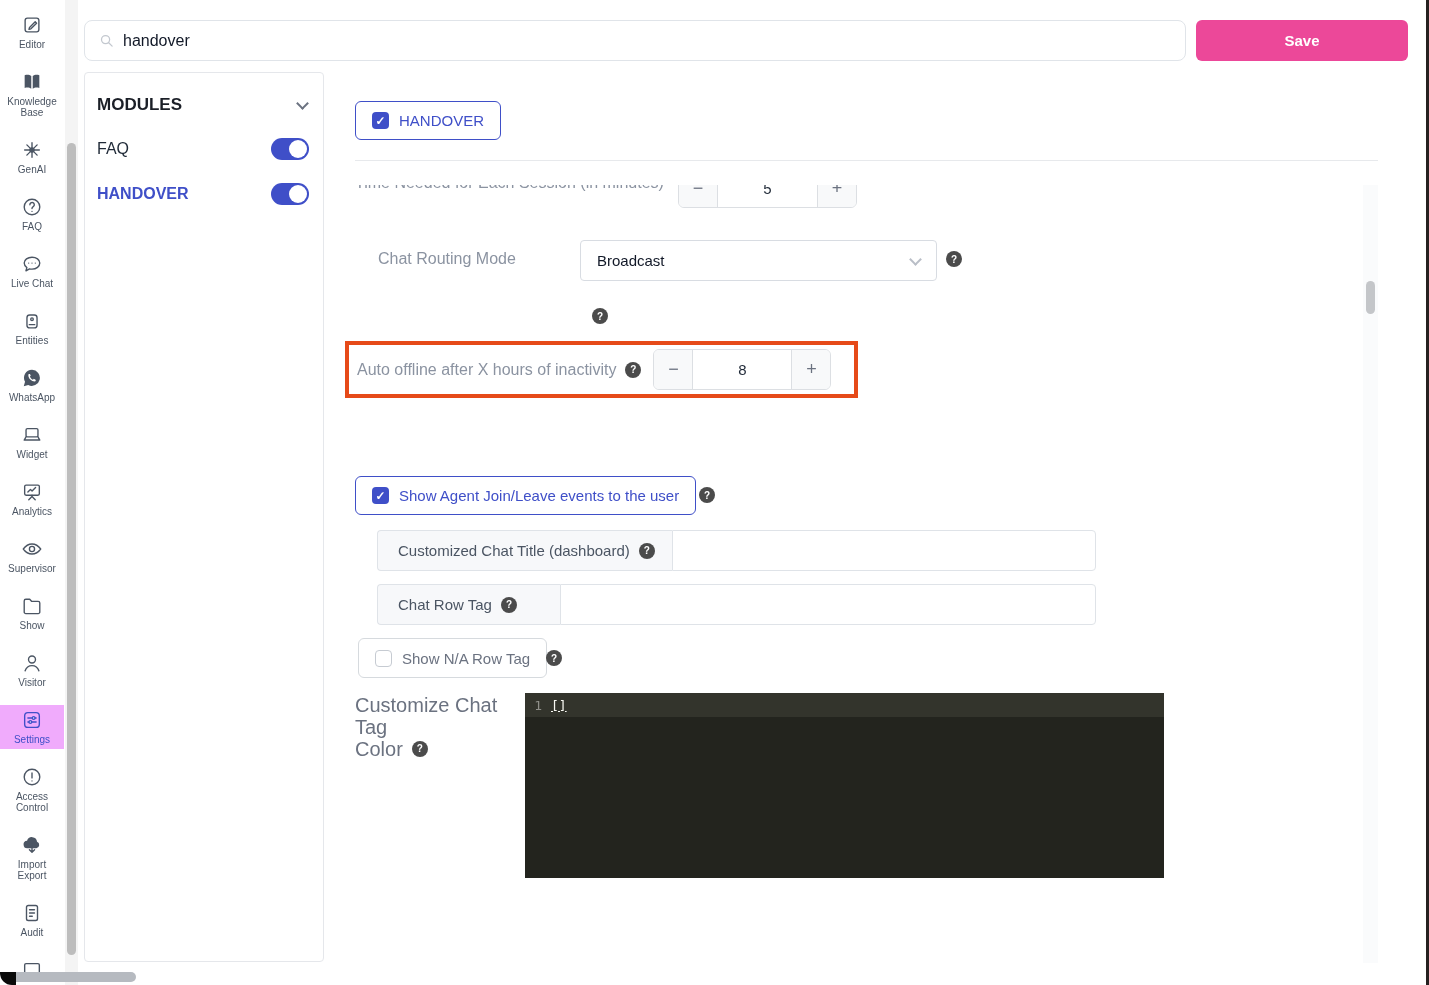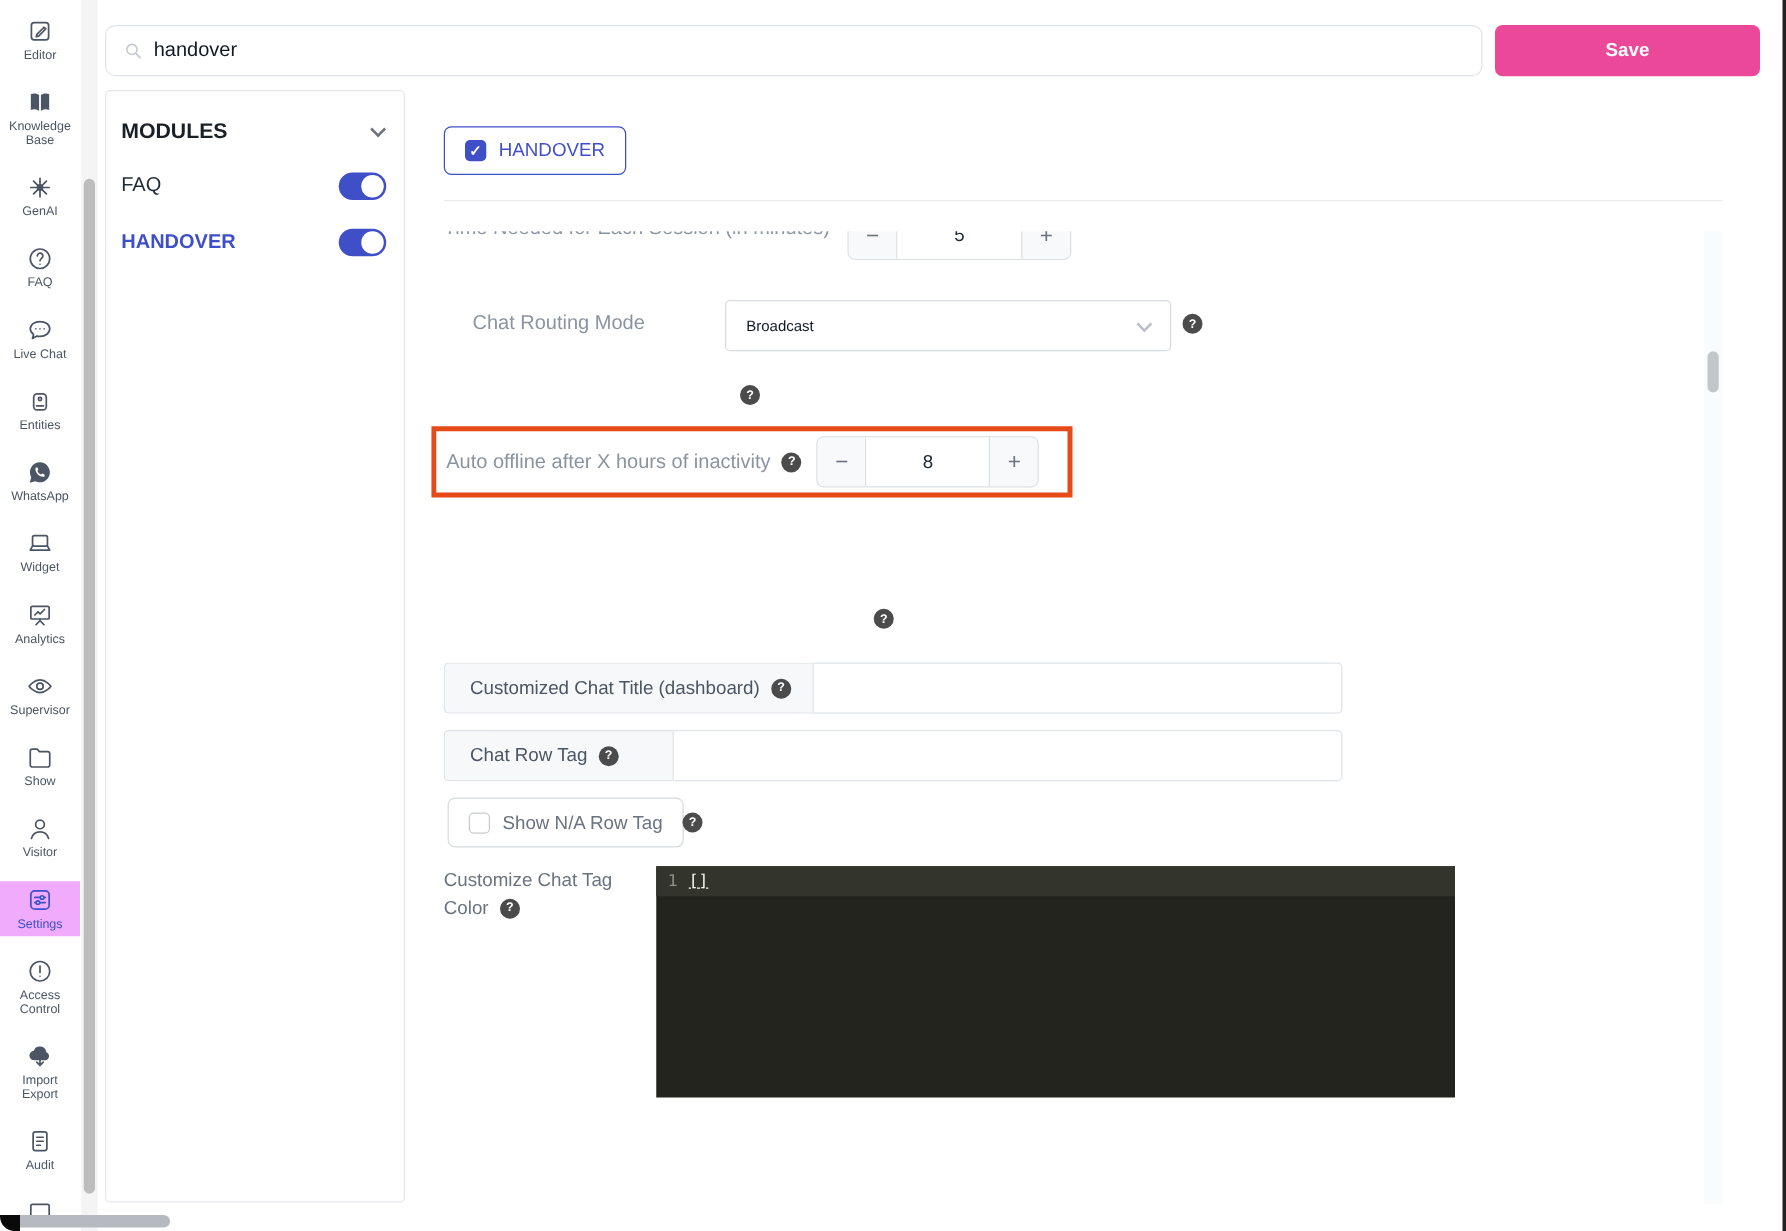--- a/index.html
+++ b/index.html
@@ -76,34 +76,34 @@
   .stepper { display:flex; border:1px solid #dcdfe3; border-radius:6px; overflow:hidden; background:#fff; }
   .step-btn { width:39px; display:flex; align-items:center; justify-content:center;
               background:#f8f9fa; color:#6b7280; font-size:18px; cursor:pointer; }
   .step-btn.minus { border-right:1px solid #dcdfe3; }
   .step-btn.plus { border-left:1px solid #dcdfe3; }
   .step-val { flex:1; display:flex; align-items:center; justify-content:center;
               font-size:15px; color:#1f2937; background:#fff; }
 
   .select { border:1px solid #d8dce2; border-radius:4px; background:#fff;
             display:flex; align-items:center; padding:0 16px; cursor:pointer; }
-  .select .sval { font-size:12px; color:#111827; flex:1; }
+  .select .sval { font-size:15px; color:#111827; flex:1; }
   .select .chev { border-color:#b9bec7; margin-top:-3px; }
 
   .hl-box { border:4px solid #e64a19; display:flex; align-items:center; padding-left:8px; }
 
-  .igroup { display:flex; }
+  .igroup { display:flex;margin-left:22px; }
   .igroup .iaddon { background:#f7f8fa; border:1px solid #dfe3e8; border-right:none;
                     border-radius:4px 0 0 4px; display:flex; align-items:center; gap:9px; padding-left:20px; }
   .igroup .iaddon .albl { font-size:15px; color:#4b5563; white-space:nowrap; }
   .igroup .ifield { flex:1; border:1px solid #dfe3e8; border-radius:0 4px 4px 0;
                     background:#fff; font-size:15px; color:#111827; padding:0 12px;
                     font-family:inherit; outline:none; }
 
-  .tag-label { font-size:15px; color:#6b7280; line-height:22px; }
+  .tag-label { font-size:20px; color:#6b7280; line-height:22px; }
   .editor { background:#23241e; font-family:"DejaVu Sans Mono", monospace; font-size:13px; }
   .editor .eline { display:flex; align-items:center; height:24px; background:#33342c; }
   .editor .egut { width:26px; text-align:right; padding-right:9px; color:#90908a; flex:0 0 auto; }
   .editor .ecode { color:#f8f8f2; text-decoration:underline; }
 
   
   .main-scroll-track { position:absolute; left:1363px; top:185px; width:15px; height:778px; background:#fafbfc; }
   .main-scroll-thumb { position:absolute; left:1366px; top:281px; width:9px; height:33px;
                        background:#c4c6c9; border-radius:5px; }
   .h-scroll-thumb { position:absolute; left:8px; top:972px; width:128px; height:10px;
@@ -345,20 +345,24 @@
       <span class="flabel">Auto offline after X hours of inactivity</span>
       <span class="help" style="margin-left:9px;"></span>
       <div class="stepper" style="margin-left:12px; width:178px; height:41px;">
         <span class="step-btn minus">−</span>
         <span class="step-val">8</span>
         <span class="step-btn plus">+</span>
       </div>
     </div>
 
 
+    <div class="abs chip" style="left:10px; top:313px;">
+      <span class="cbx"></span>
+      <span class="clb">Show Agent Join/Leave events to the user</span>
+    </div>
     <span class="abs help" style="left:354px; top:324px;"></span>
 
     <div class="abs igroup" style="left:10px; top:367px; width:719px; height:41px;">
       <div class="iaddon" style="width:295px;">
         <span class="albl">Customized Chat Title (dashboard)</span>
         <span class="help"></span>
       </div>
       <input class="ifield" value="" style="">
     </div>
 

